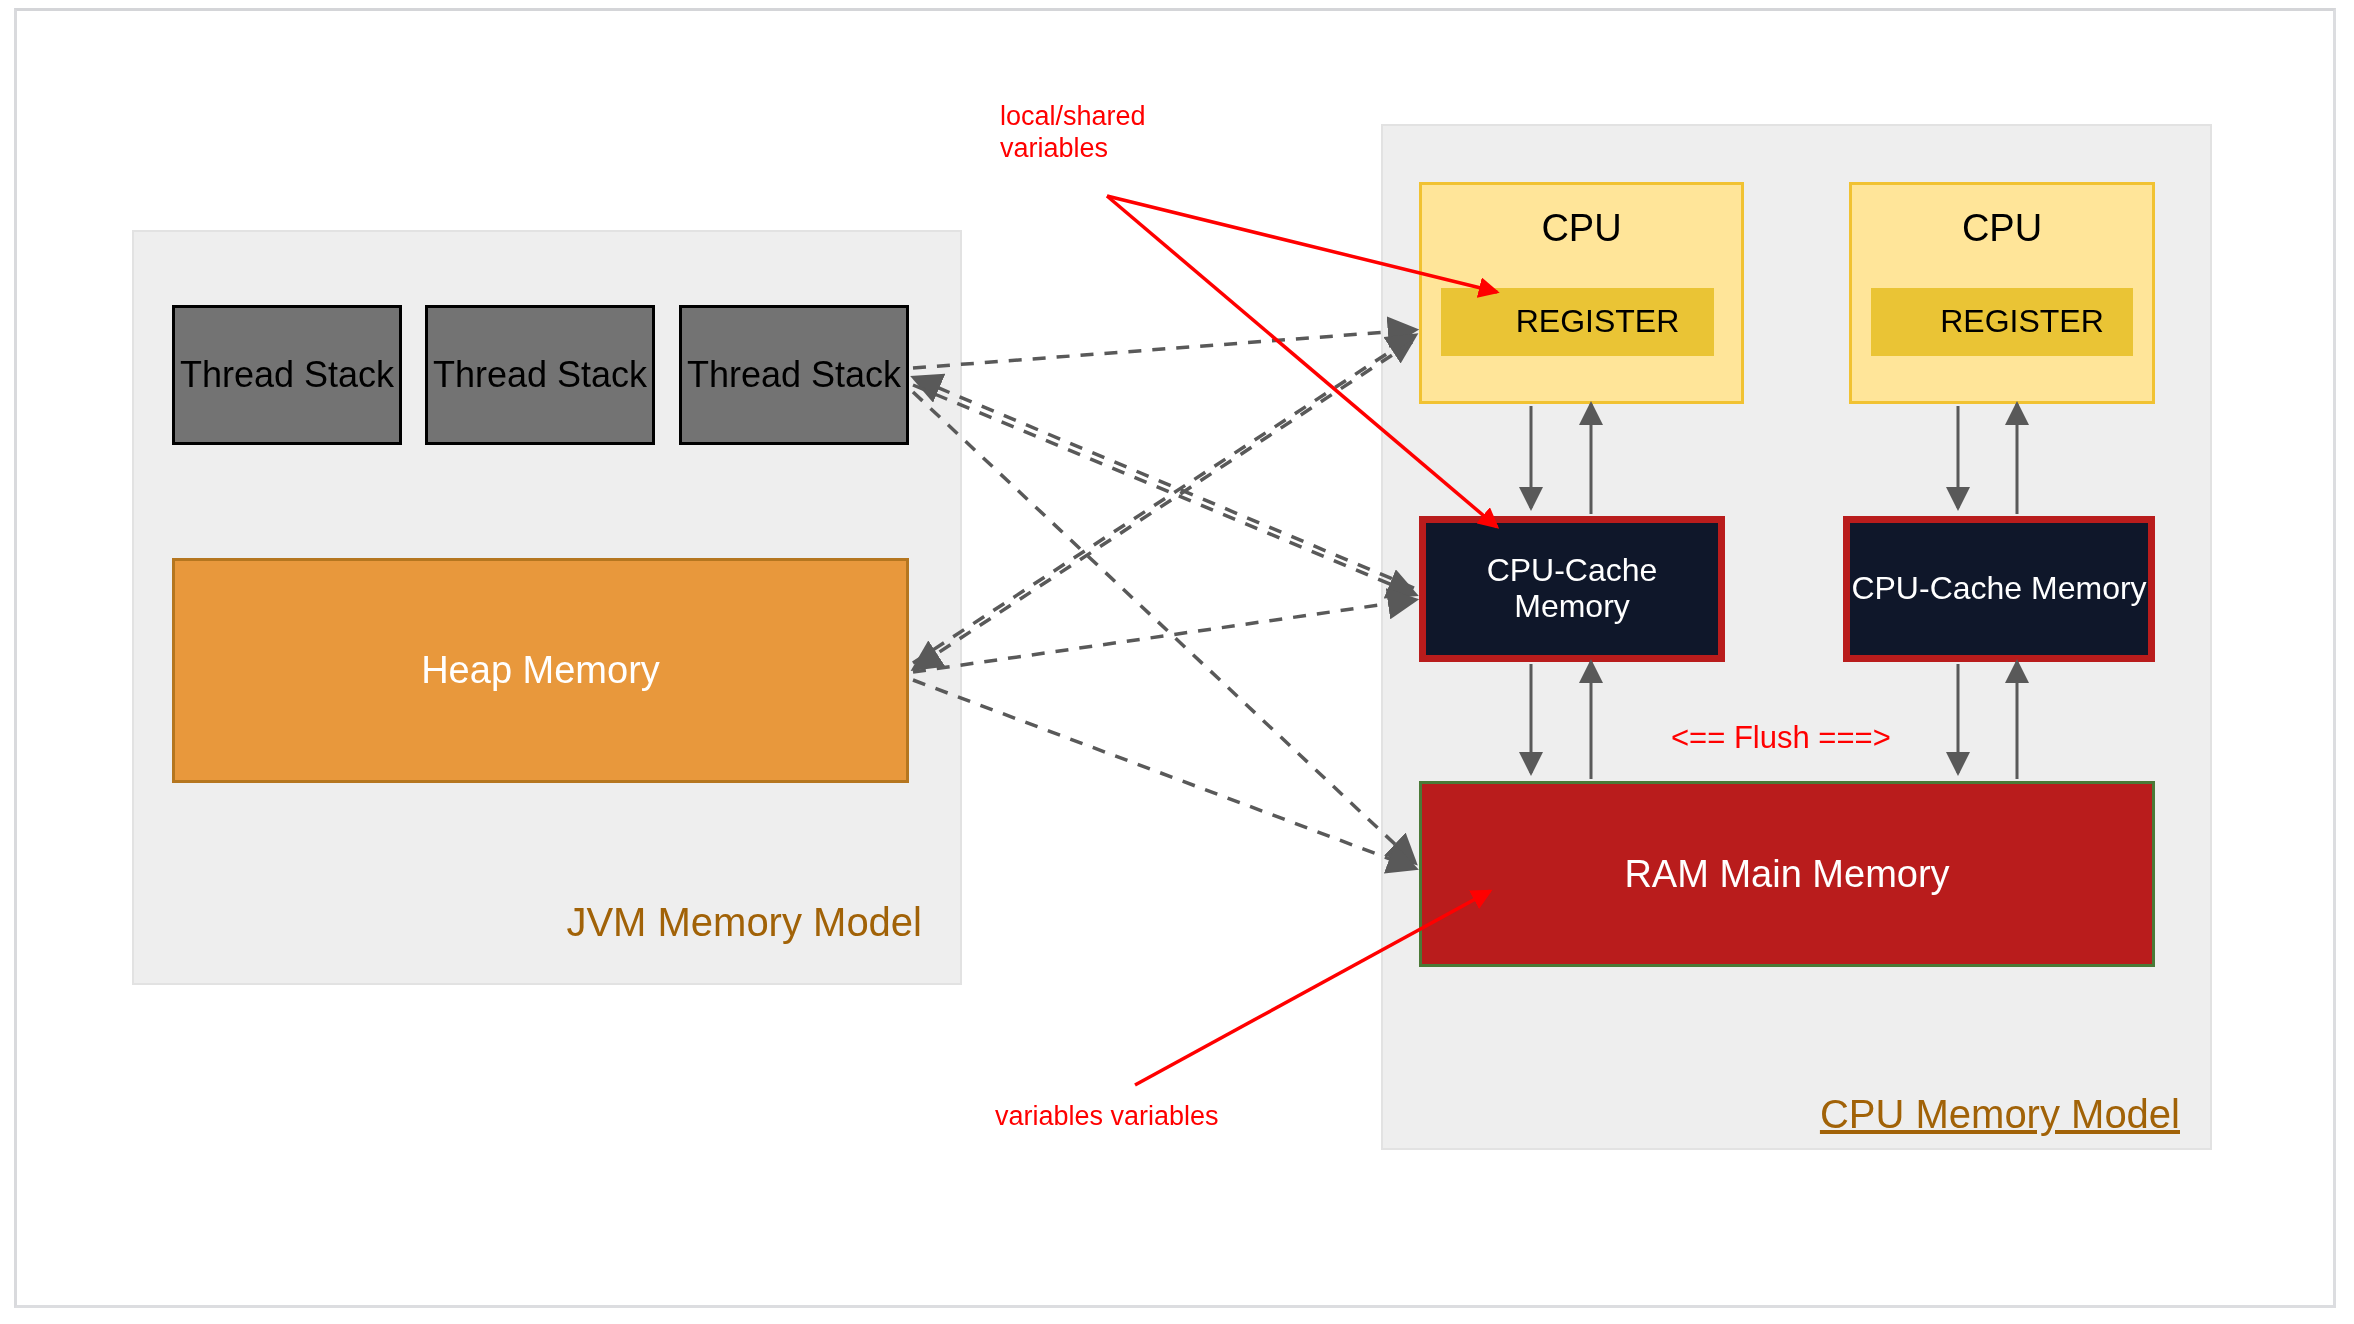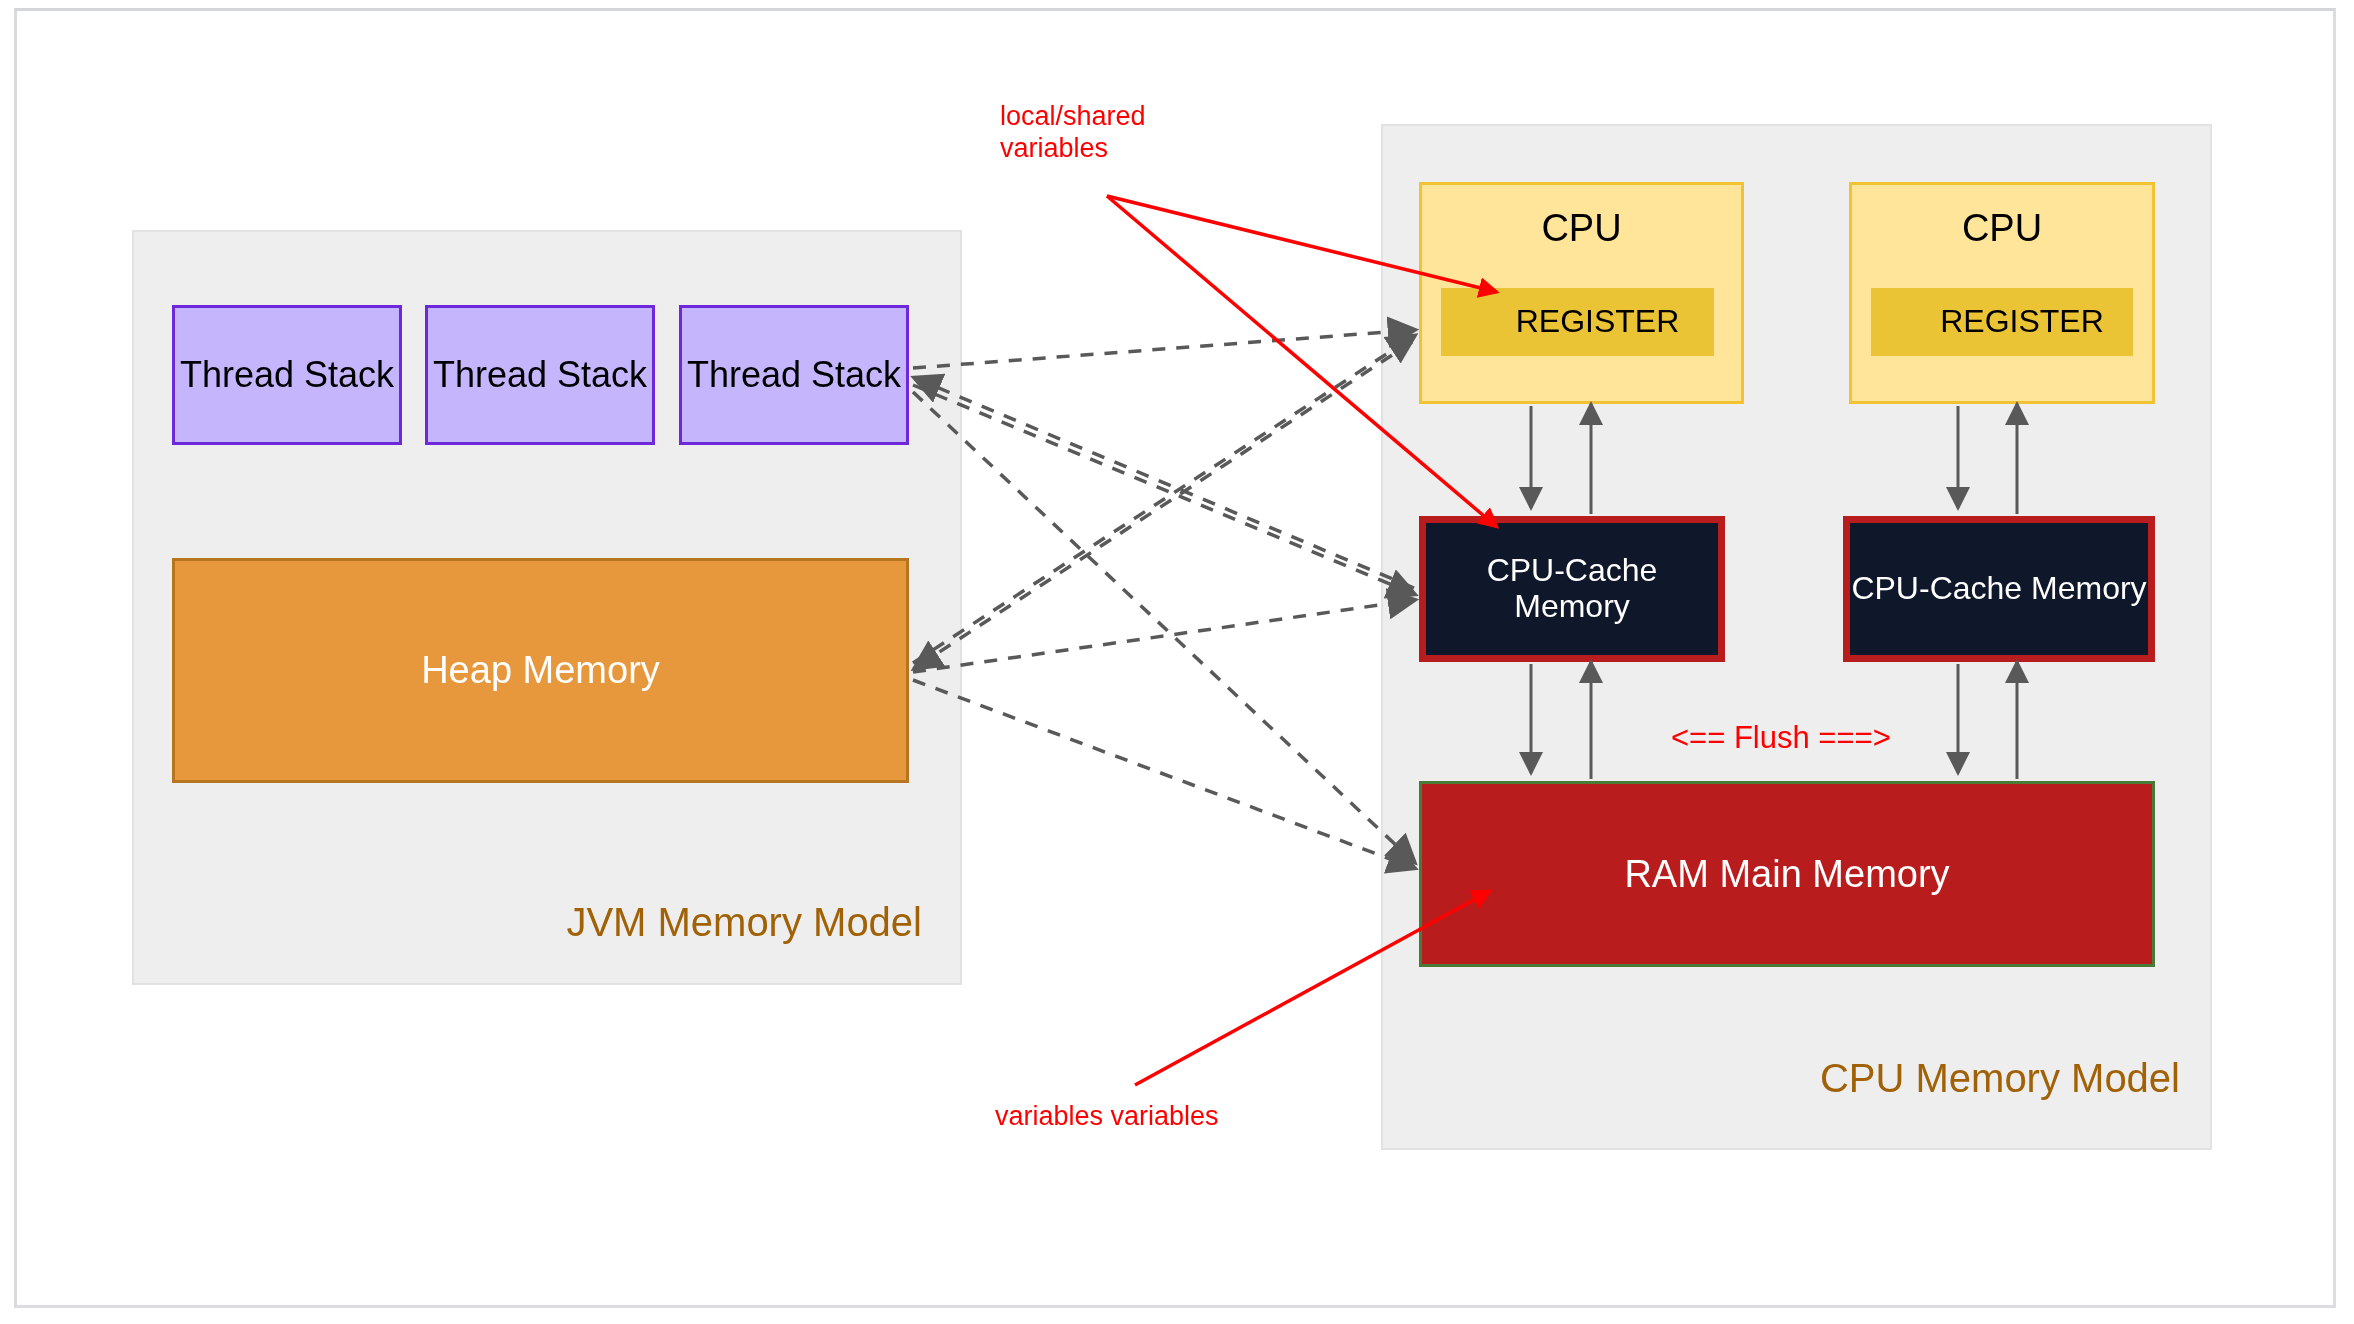--- a/index.html
+++ b/index.html
@@ -45,22 +45,22 @@
     position: absolute;
     box-sizing: border-box;
     display: flex;
     align-items: center;
     justify-content: center;
     text-align: center;
     line-height: 1.12;
   }
 
   .thread-stack {
-    background: #c4b5fd;
-    border: 3px solid #6d28d9;
+    background: #737373;
+    border: 3px solid #000000;
     color: #000000;
     font-size: 36px;
   }
   .heap {
     background: #e8983c;
     border: 3px solid #b5761f;
     color: #ffffff;
     font-size: 38px;
   }
   .cpu {
@@ -164,21 +164,21 @@
     <span>CPU-Cache
 Memory</span>
   </div>
 
   <div class="node ram" style="left:1419px; top:781px; width:736px; height:186px;">
     <span>RAM Main Memory</span>
   </div>
 
   <div class="flush-note" style="left:1671px; top:720px;text-align:right;">&lt;== Flush ===&gt;</div>
 
-  <div class="panel-label" style="left:1650px; top:1056px; width:530px;">CPU Memory Model</div>
+  <div class="panel-label" style="left:1650px; top:1092px; width:530px;text-decoration:underline;">CPU Memory Model</div>
 
   <div class="red-note" style="left:1000px; top:100px; width:230px;">local/shared
 variables</div>
 
   <div class="red-note" style="left:995px; top:1100px; width:250px;">variables variables</div>
 
   <svg class="overlay" viewBox="0 0 2354 1324" xmlns="http://www.w3.org/2000/svg">
     <defs>
       <marker id="dashArrow" markerWidth="9" markerHeight="9" refX="7.5" refY="4.5" orient="auto" markerUnits="strokeWidth">
         <path d="M0,0 L9,4.5 L0,9 z" fill="#595959"></path>

